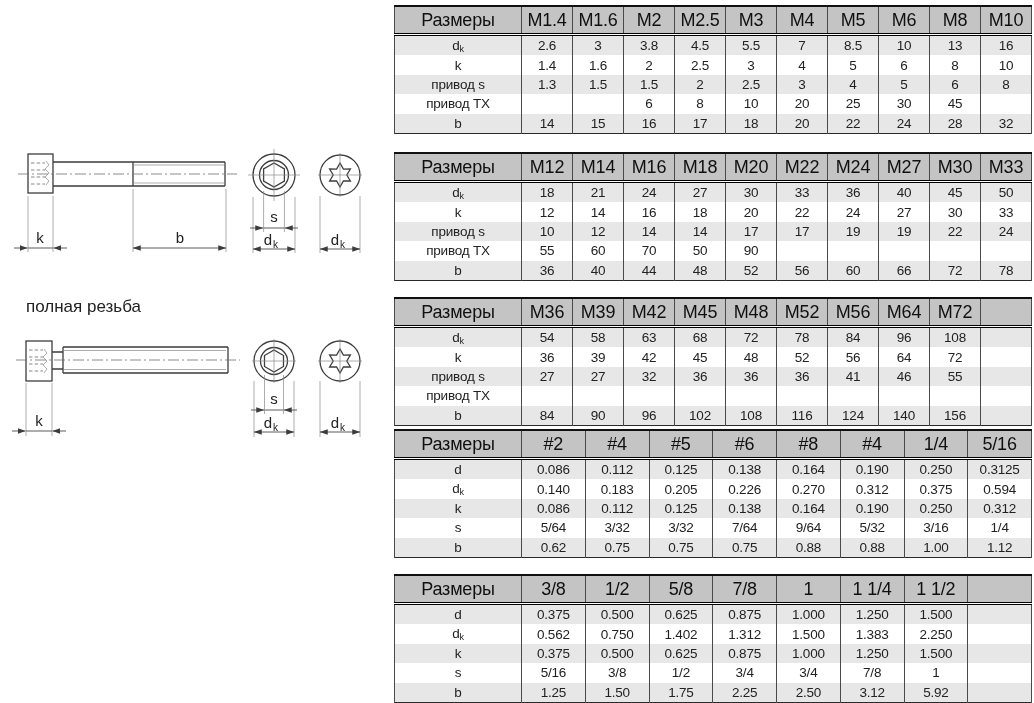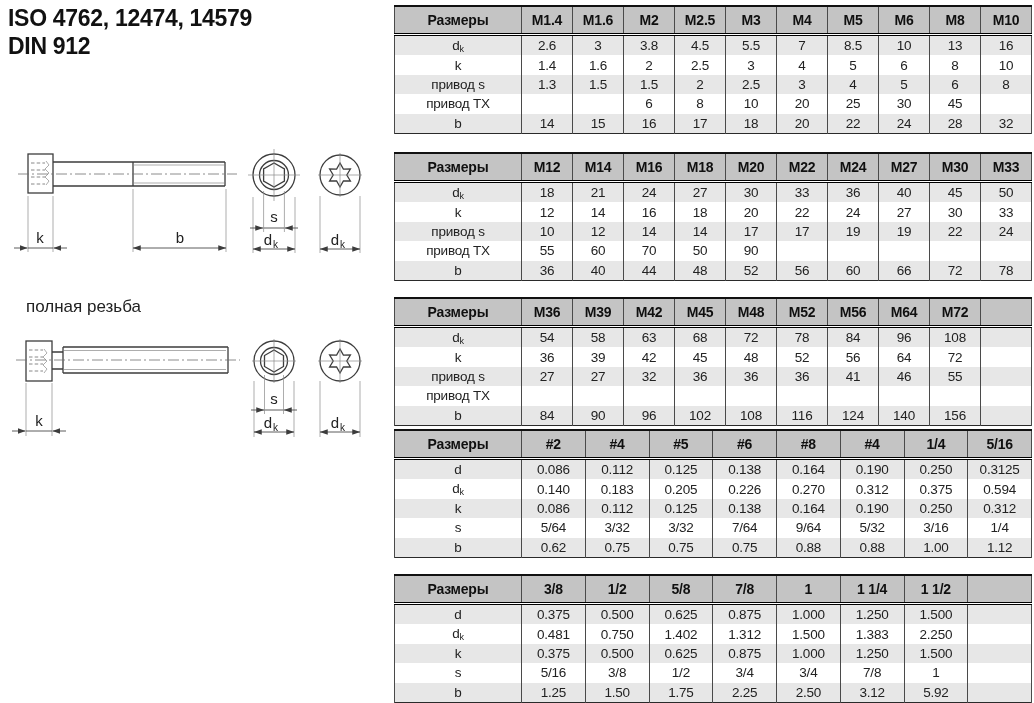--- a/index.html
+++ b/index.html
@@ -23,35 +23,31 @@
   .centerline{stroke:#6f6f6f;stroke-width:0.8;fill:none;stroke-dasharray:11 3 2 3;}
 
   
   .tbl{position:absolute;left:394px;width:637px;}
   .tbl table{border-collapse:collapse;table-layout:fixed;width:637px;
              border:1px solid #2a2a2a;border-top:2px solid #111;}
   .tbl th,.tbl td{border-left:1px solid #4a4a4a;border-right:1px solid #4a4a4a;
                   padding:0;text-align:center;vertical-align:middle;overflow:hidden;
                   letter-spacing:-0.2px;}
   .tbl thead th{height:26px;background:var(--header-bg,#c4c4c4);
-                font-size:14px;font-weight:bold;color:#101010;
+                font-size:18px;font-weight:normal;color:#101010;
                 border-bottom:3px double #000;}
   .tbl tbody td{height:19.4px;font-size:13.5px;color:#222;}
   .tbl tbody tr:nth-child(odd){background:var(--row-alt-bg,#e7e7e7);}
   .tbl sub{font-size:9px;vertical-align:-2px;}
 </style>
 </head>
 <body>
 
 <div id="page">
 
-  <div class="title">
-    <div>ISO 4762, 12474, 14579</div>
-    <div>DIN 912</div>
-  </div>
   <div class="thread-label">полная резьба</div>
 
   <svg style="top:138px" width="393" height="132" viewBox="0 138 393 132">
     <defs>
       <marker id="ah1" markerWidth="10" markerHeight="8" refX="8.6" refY="3.5" orient="auto-start-reverse">
         <path d="M0,0.4 L8.8,3.5 L0,6.6 Z" fill="#3c3c3c"></path>
       </marker>
     </defs>
 
     <rect class="outline" x="28" y="154" width="25" height="39"></rect>
@@ -555,21 +551,21 @@
             <td>0.500</td>
             <td>0.625</td>
             <td>0.875</td>
             <td>1.000</td>
             <td>1.250</td>
             <td>1.500</td>
             <td></td>
           </tr>
           <tr>
             <td>d<sub>k</sub></td>
-            <td>0.481</td>
+            <td>0.562</td>
             <td>0.750</td>
             <td>1.402</td>
             <td>1.312</td>
             <td>1.500</td>
             <td>1.383</td>
             <td>2.250</td>
             <td></td>
           </tr>
           <tr>
             <td>k</td>

